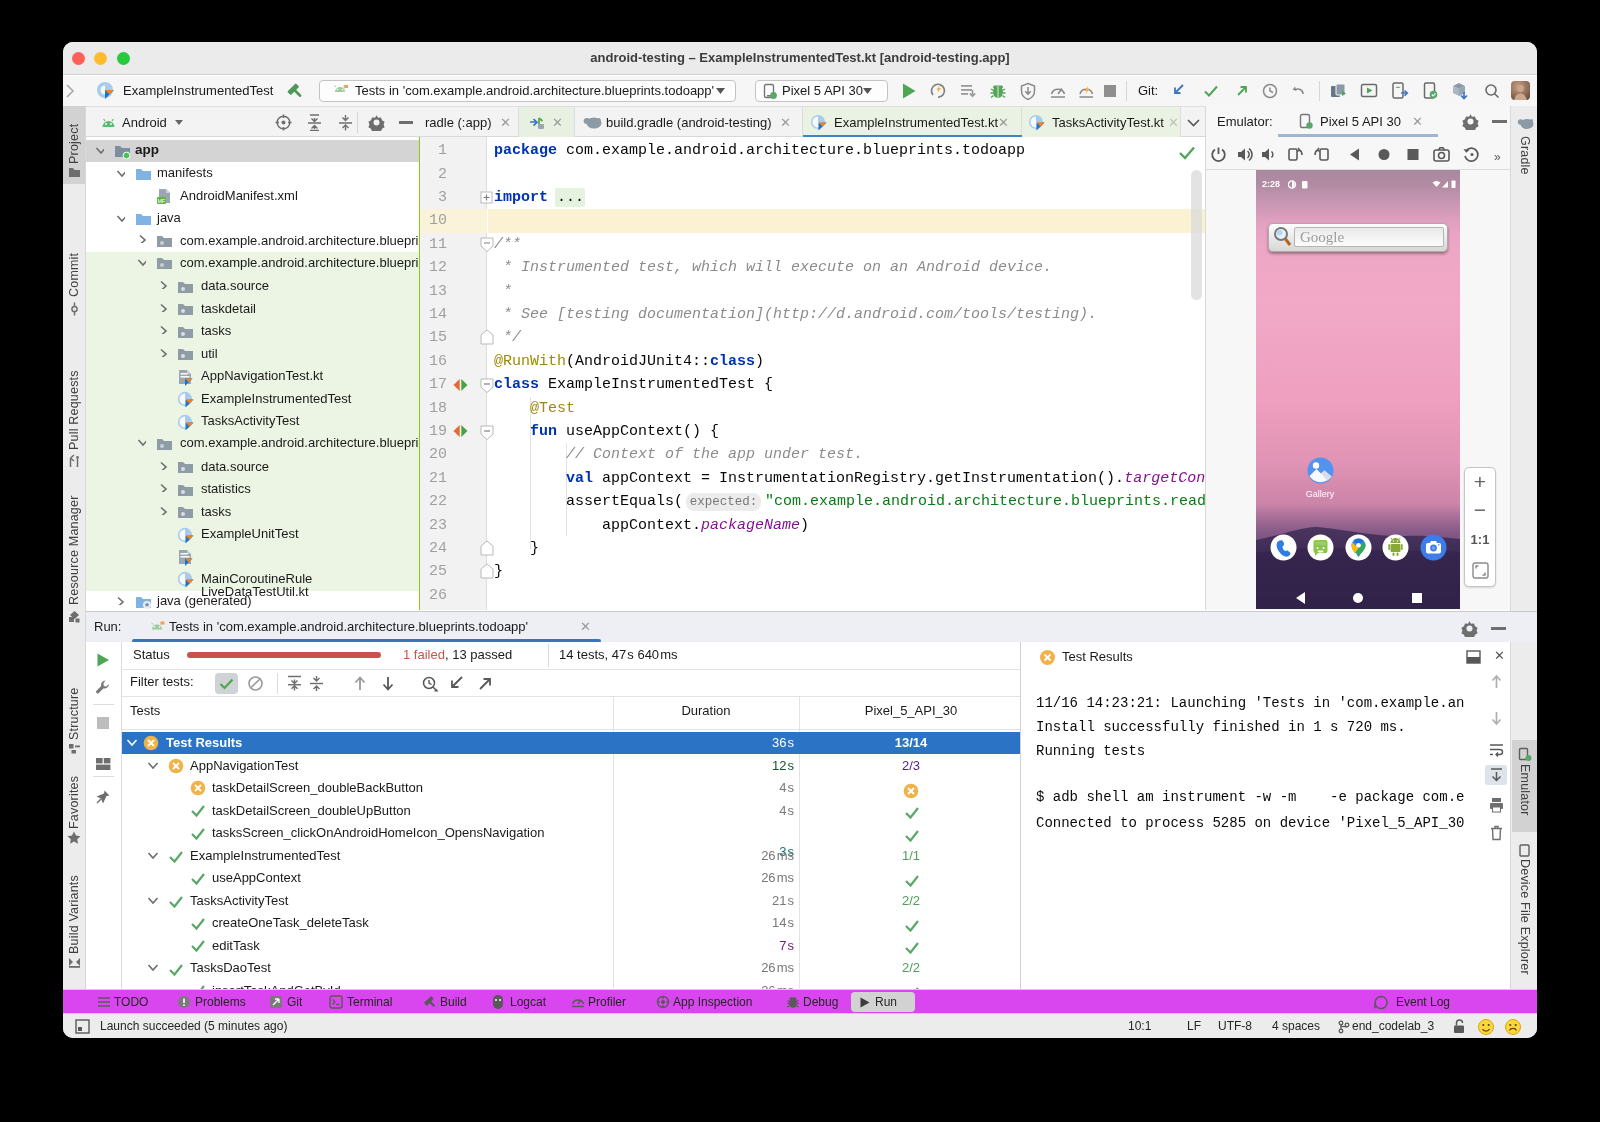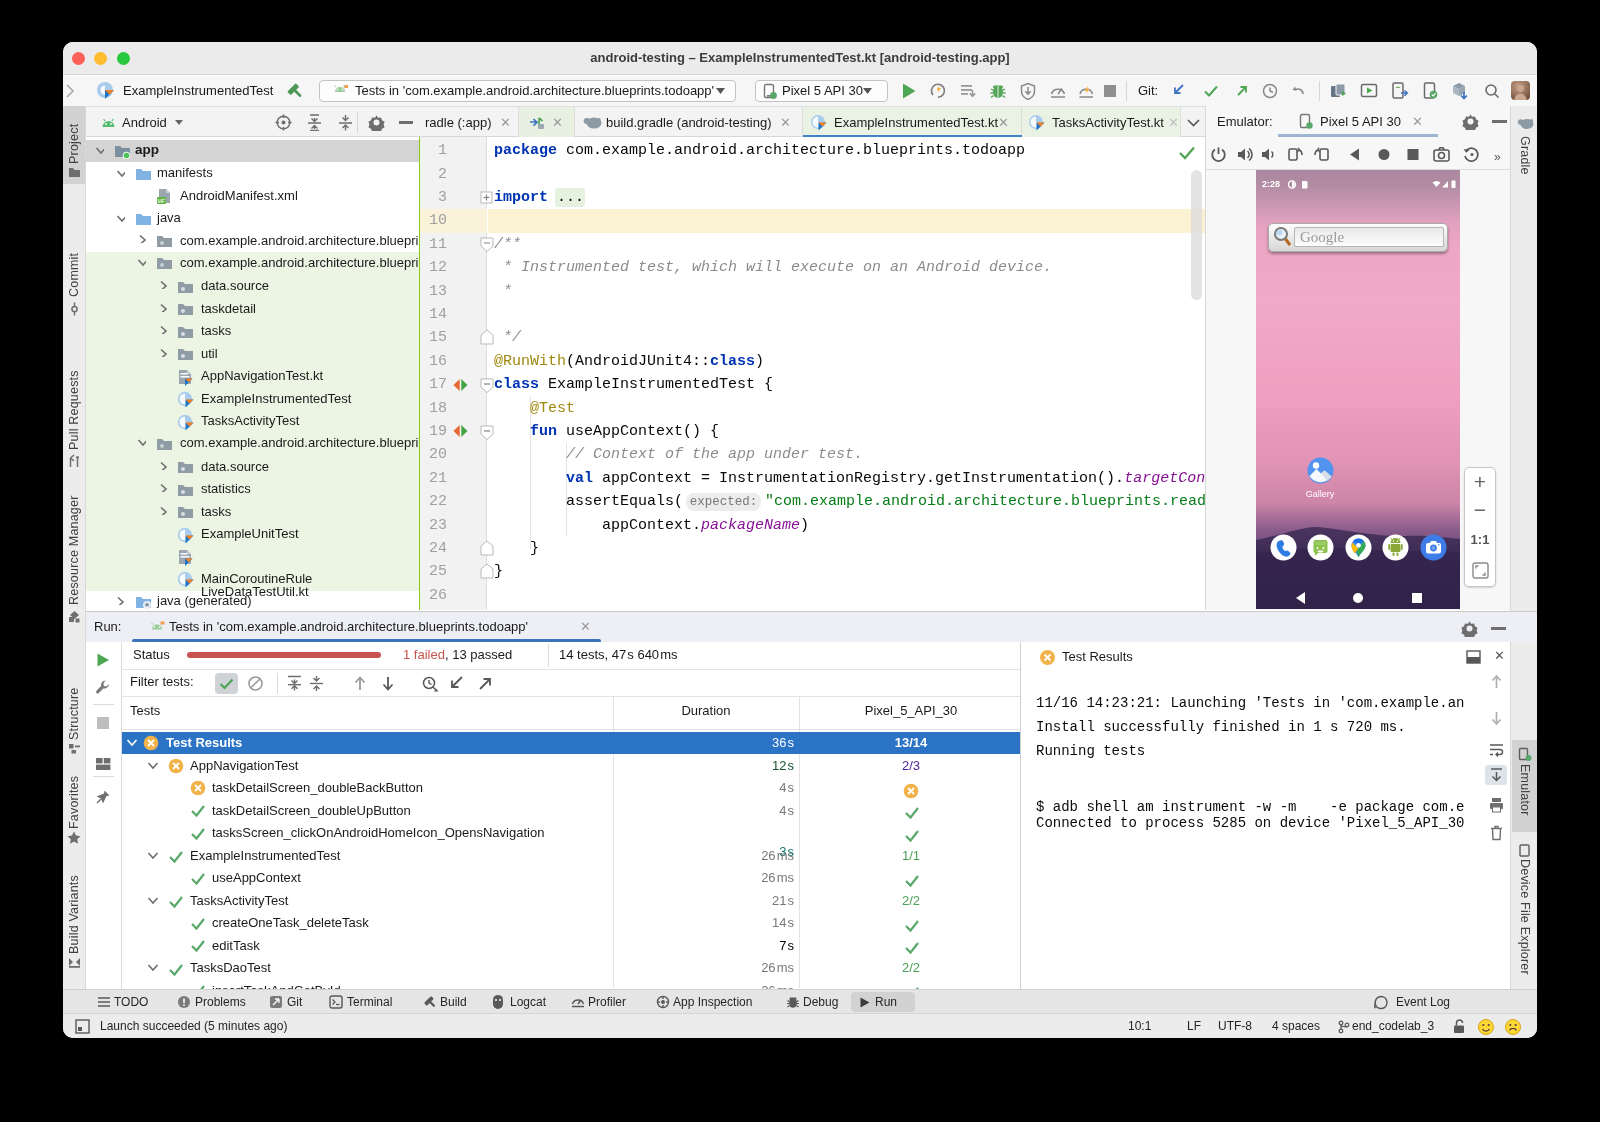--- a/index.html
+++ b/index.html
@@ -33,21 +33,21 @@
   .ann{color:#9e880d;}
   .str{color:#067d17;}
   .ext{color:#871094;font-style:italic;}
   
   #emul{position:absolute;left:1142px;top:64px;width:305px;height:504px;background:#f7f7f7;border-left:1px solid #d8d8d8;}
   #phone{position:absolute;left:50px;top:64px;width:204px;height:439px;overflow:hidden;background:linear-gradient(180deg,#ac88a0 0%,#b08ba2 3%,#c595b1 7%,#e2a1c0 12%,#eea6c5 17%,#f1a9c7 30%,#ef9fbf 52%,#e093b4 67%,#cc84a8 76%,#a96f99 79%,#8a5c8a 82%,#6e4c77 86%,#5c4169 100%);}
   
   #runhdr{position:absolute;left:23px;top:569px;width:1451px;height:31px;background:#edeff4;border-top:1px solid #c9c9c9;}
   #runpane{position:absolute;left:23px;top:600px;width:1424px;height:347px;background:#fff;overflow:hidden;}
   
-  #toolbtm{position:absolute;left:0;top:947px;width:1474px;height:24px;background:#e5e5e5;border-top:1px solid #d0d0d0;font-size:12px;color:#262626;}
+  #toolbtm{position:absolute;left:0;top:947px;width:1474px;height:24px;background:#d946ef;border-top:1px solid #d0d0d0;font-size:12px;color:#262626;}
   #statusbar{position:absolute;left:0;top:971px;width:1474px;height:25px;background:#ececec;border-top:1px solid #d4d4d4;font-size:12px;color:#262626;}
   .bi{position:absolute;top:0;height:24px;line-height:24px;}
   .si{position:absolute;top:0;height:25px;line-height:25px;}
 </style>
 </head>
 <body>
 <div id="win">
   <div id="titlebar">
     <div class="tl" style="left:9px;background:#fe5f57;"></div>
     <div class="tl" style="left:31px;background:#febc2e;"></div>
@@ -616,20 +616,21 @@
     <div class="abs" style="left:135px;top:50.9px;width:30px;height:19.5px;background:#e6f2e0;border-radius:2px;"></div>
 
     <div class="abs" style="left:110px;top:259.5px;width:1px;height:152px;background:#e3e3e3;"></div>
     <div class="abs" style="left:146px;top:306.3px;width:1px;height:93px;background:#e3e3e3;"></div>
 
     <div class="cline" style="top:2.1px;"><span class="kw">package</span> com.example.android.architecture.blueprints.todoapp</div>
     <div class="cline" style="top:48.9px;"><span class="kw">import</span> ...</div>
     <div class="cline" style="top:95.7px;"><span class="cmt">/**</span></div>
     <div class="cline" style="top:119.1px;"><span class="cmt"> * Instrumented test, which will execute on an Android device.</span></div>
     <div class="cline" style="top:142.5px;"><span class="cmt"> *</span></div>
+    <div class="cline" style="top:165.9px;"><span class="cmt"> * See [testing documentation](http://d.android.com/tools/testing).</span></div>
     <div class="cline" style="top:189.3px;"><span class="cmt"> */</span></div>
     <div class="cline" style="top:212.7px;"><span class="ann">@RunWith</span>(AndroidJUnit4::<span class="kw">class</span>)</div>
     <div class="cline" style="top:236.1px;"><span class="kw">class</span> ExampleInstrumentedTest {</div>
     <div class="cline" style="top:259.5px;">    <span class="ann">@Test</span></div>
     <div class="cline" style="top:282.9px;">    <span class="kw">fun</span> useAppContext() {</div>
     <div class="cline" style="top:306.3px;">        <span class="cmt">// Context of the app under test.</span></div>
     <div class="cline" style="top:329.7px;">        <span class="kw">val</span> appContext = InstrumentationRegistry.getInstrumentation().<span class="ext">targetCont</span></div>
     <div class="cline" style="top:353.1px;">        assertEquals(</div>
     <div class="cline" style="top:353.1px;left:345px;"><span class="str">"com.example.android.architecture.blueprints.read</span></div>
     <div class="cline" style="top:376.5px;">            appContext.<span class="ext">packageName</span>)</div>
@@ -992,21 +993,21 @@
       <div class="abs" style="left:126px;top:273px;">createOneTask_deleteTask</div>
       <div class="abs" style="left:608px;top:273px;width:100px;text-align:right;color:#787878;">14 s</div>
       <svg class="abs" style="left:818px;top:276.5px;" width="16" height="14">
           <path d="M2 7 L6.5 11.5 L14 2" stroke="#59a869" stroke-width="2.2" fill="none"></path>
         </svg>
 
       <svg class="abs" style="left:104px;top:297px;" width="16" height="14">
           <path d="M2 7 L6.5 11.5 L14 2" stroke="#59a869" stroke-width="2.2" fill="none"></path>
         </svg>
       <div class="abs" style="left:126px;top:295.5px;">editTask</div>
-      <div class="abs" style="left:608px;top:295.5px;width:100px;text-align:right;color:#000000;">7 s</div>
+      <div class="abs" style="left:608px;top:295.5px;width:100px;text-align:right;color:#701a75;">7 s</div>
       <svg class="abs" style="left:818px;top:299px;" width="16" height="14">
           <path d="M2 7 L6.5 11.5 L14 2" stroke="#59a869" stroke-width="2.2" fill="none"></path>
         </svg>
 
       <svg class="abs" style="left:61px;top:321px;" width="12" height="10">
           <path d="M1.5 2 L6 7 L10.5 2" stroke="#6e6e6e" stroke-width="1.6" fill="none"></path>
         </svg>
       <svg class="abs" style="left:82px;top:320.5px;" width="16" height="14">
           <path d="M2 7 L6.5 11.5 L14 2" stroke="#59a869" stroke-width="2.2" fill="none"></path>
         </svg>
@@ -1033,21 +1034,21 @@
       <div class="abs" style="left:41px;top:7px;">Test Results</div>
       <svg class="abs" style="left:445px;top:8px;" width="15" height="14">
           <rect x="1" y="1" width="13" height="12" fill="none" stroke="#585858" stroke-width="1.4"></rect>
           <rect x="1" y="7" width="13" height="6" fill="#585858"></rect>
         </svg>
       <div class="abs" style="left:473px;top:6px;color:#585858;">✕</div>
       <div class="abs" style="left:0px;top:27px;width:459px;height:320px;overflow:hidden;font-family:'Liberation Mono',monospace;font-size:14px;color:#0a0a0a;">
         <div class="abs" style="left:15px;top:26px;white-space:pre;">11/16 14:23:21: Launching 'Tests in 'com.example.an</div>
         <div class="abs" style="left:15px;top:50px;white-space:pre;">Install successfully finished in 1 s 720 ms.</div>
         <div class="abs" style="left:15px;top:74px;white-space:pre;">Running tests</div>
-        <div class="abs" style="left:15px;top:130px;white-space:pre;">$ adb shell am instrument -w -m    -e package com.e</div>
+        <div class="abs" style="left:15px;top:120px;white-space:pre;">$ adb shell am instrument -w -m    -e package com.e</div>
         <div class="abs" style="left:15px;top:146px;white-space:pre;">Connected to process 5285 on device 'Pixel_5_API_30</div>
       </div>
 
       <svg class="abs" style="left:468px;top:32px;" width="15" height="15">
           <path d="M7.5 14 L7.5 2.5 M3.5 6.5 L7.5 2 L11.5 6.5" stroke="#b0b0b0" stroke-width="1.7" fill="none"></path>
         </svg>
       <svg class="abs" style="left:468px;top:69px;" width="15" height="15">
           <path d="M7.5 1 L7.5 12.5 M3.5 8.5 L7.5 13 L11.5 8.5" stroke="#b0b0b0" stroke-width="1.7" fill="none"></path>
         </svg>
       <svg class="abs" style="left:467px;top:100px;" width="17" height="16">

